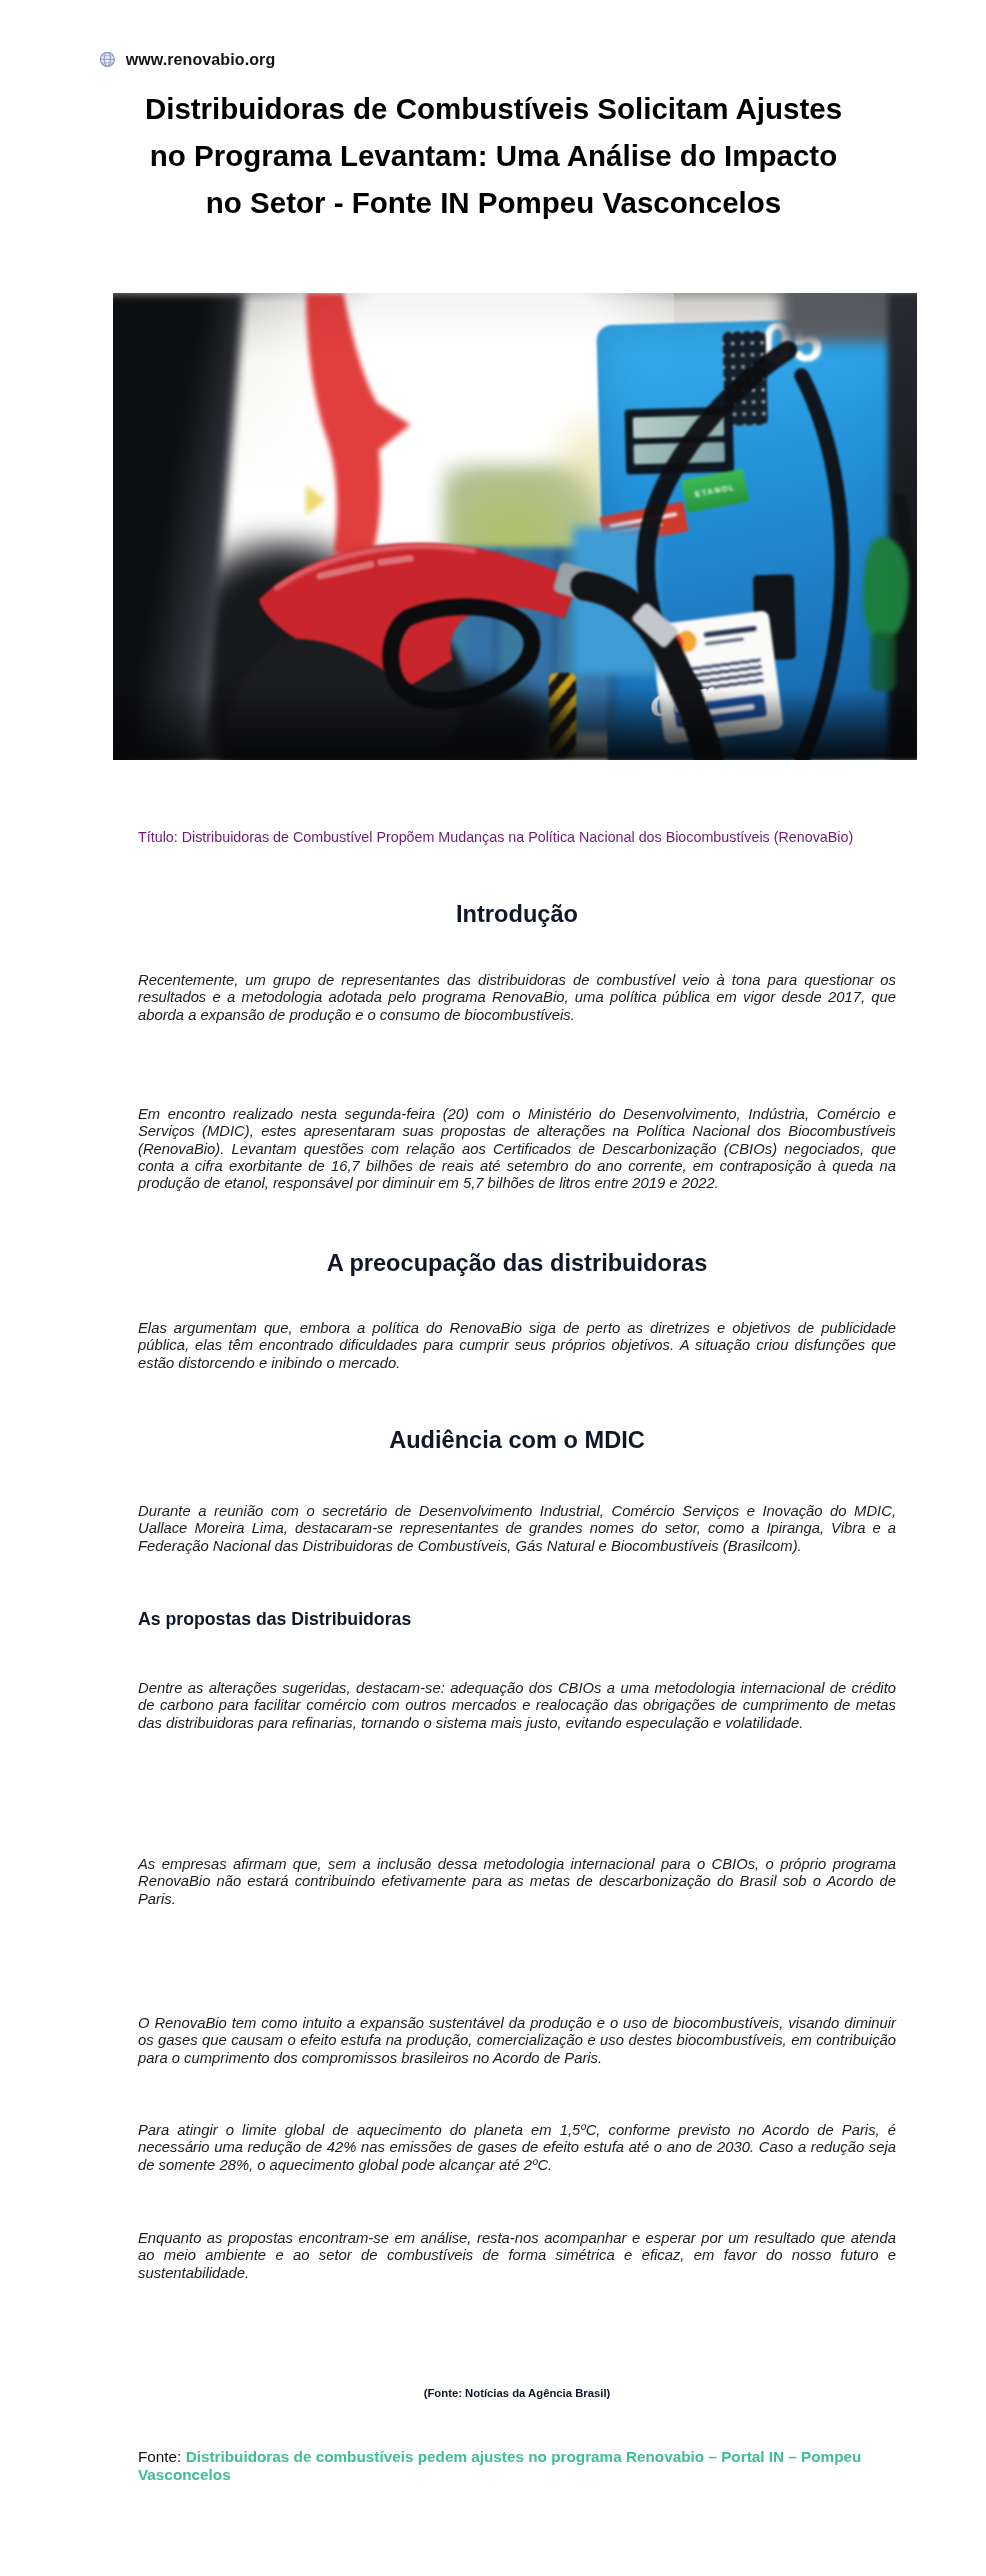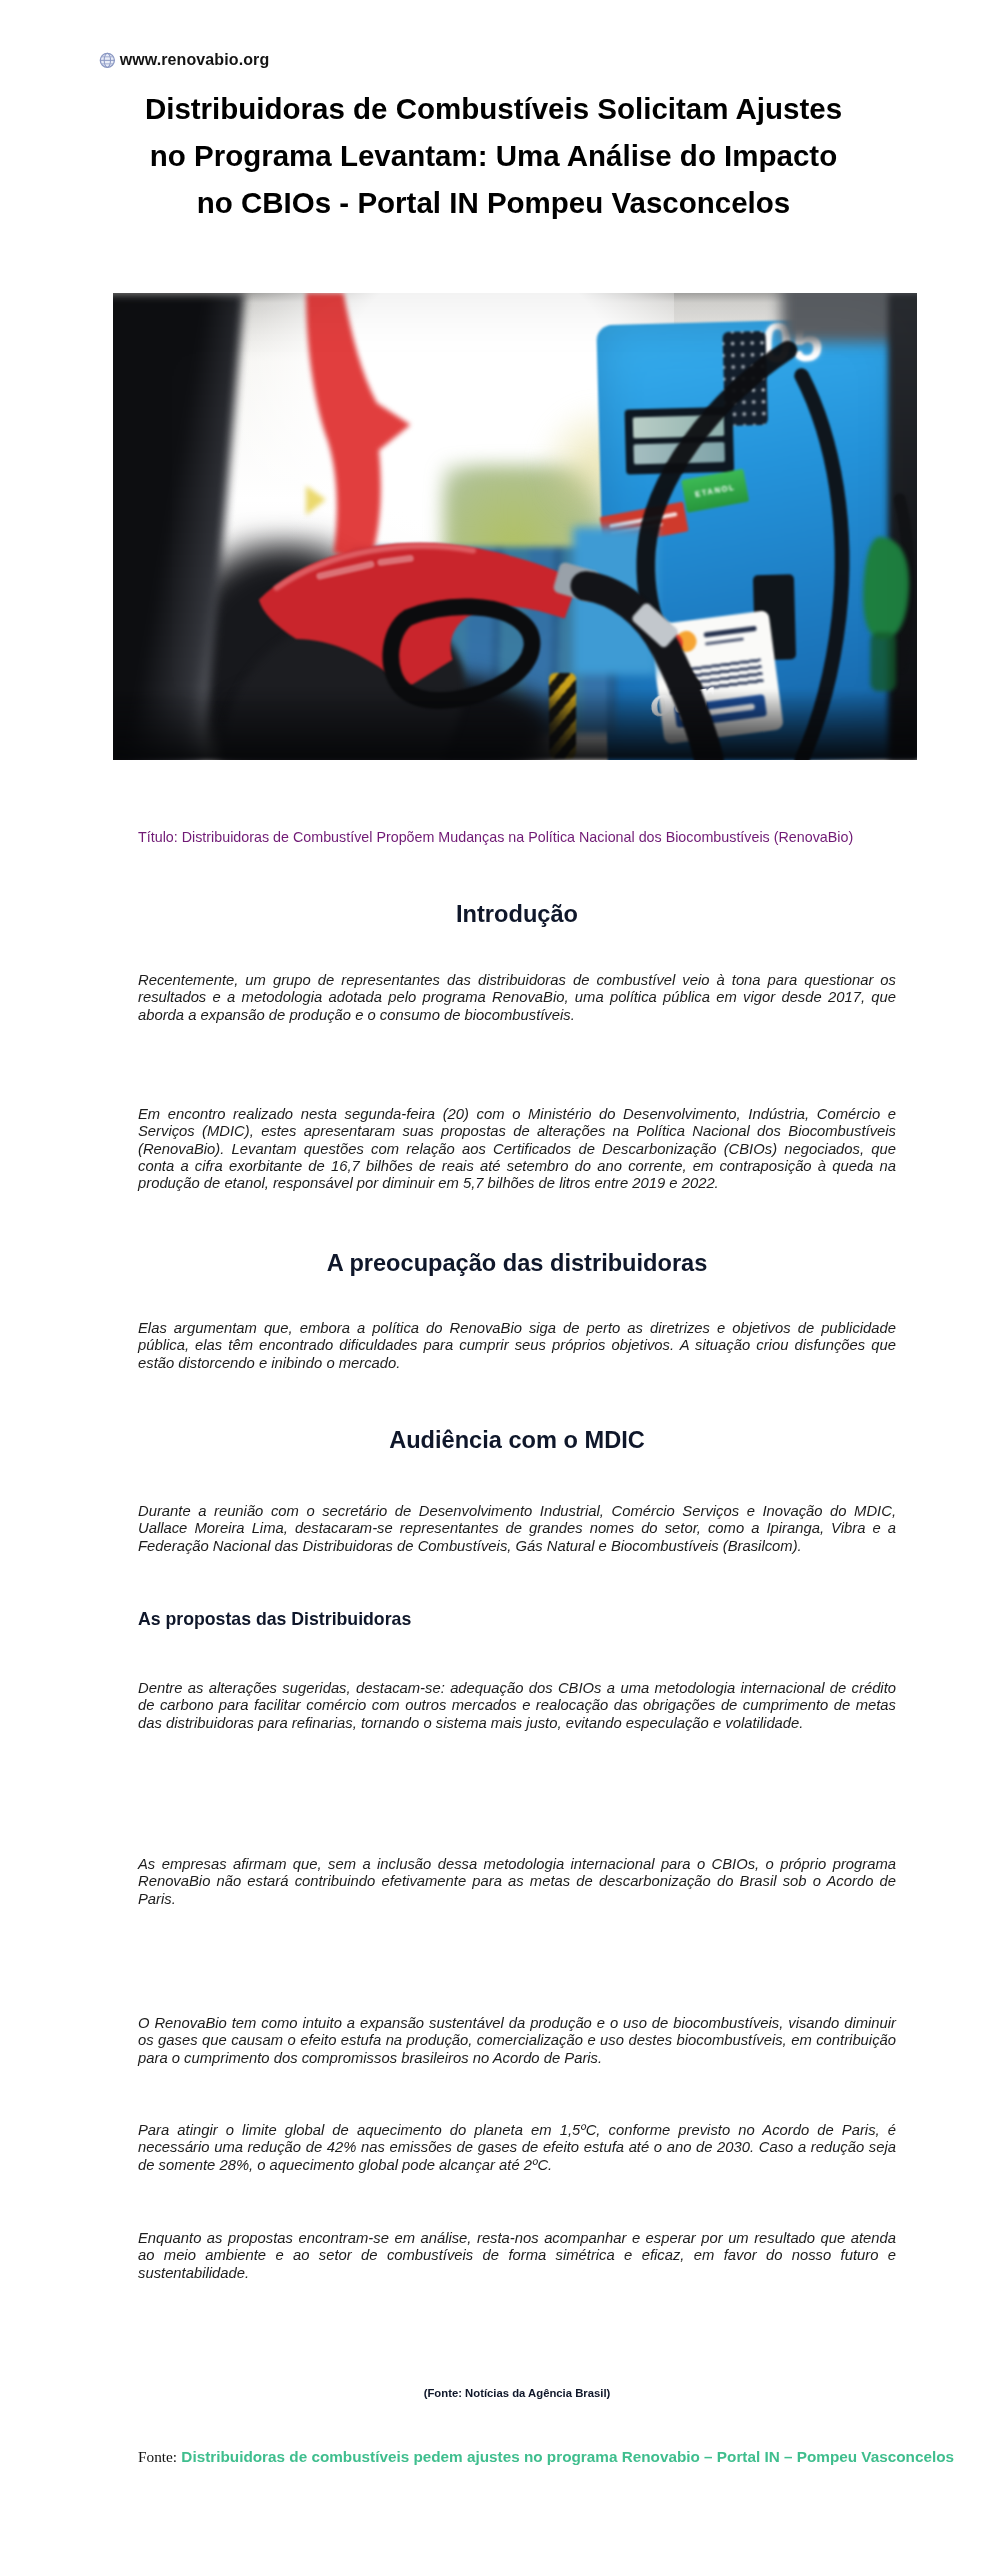--- a/index.html
+++ b/index.html
@@ -1,20 +1,20 @@
 <!DOCTYPE html>
 <html><head>
 <meta charset="utf-8">
 <style>
   html,body{margin:0;padding:0;background:#ffffff;}
   .page{position:relative;width:987px;height:2576px;background:#ffffff;overflow:hidden;
         font-family:"Liberation Sans","DejaVu Sans",sans-serif;color:#000;}
 
   
-  .urlrow{position:absolute;left:99px;top:51px;display:flex;align-items:flex-end;gap:4px;}
+  .urlrow{position:absolute;left:99px;top:51px;display:flex;align-items:flex-start;gap:10px;}
   .urlrow .globe{width:16.7px;height:16.7px;display:block;}
   .urltext{font-size:16px;font-weight:700;color:#141414;letter-spacing:0.1px;}
 
   
   .title{position:absolute;left:0;top:85px;width:100%;text-align:center;
          font-size:29.5px;font-weight:700;line-height:47px;color:#000;}
 
   
   .photo{position:absolute;left:113px;top:293px;width:804px;height:467px;overflow:hidden;background:#e9e8e6;}
   .photo *{position:absolute;}
@@ -82,21 +82,21 @@
   
   .caption{position:absolute;left:138px;top:829px;width:787px;font-size:14.3px;color:#701a75;}
   .blk{position:absolute;left:138px;width:758px;color:#0f172a;}
   .bh2{text-align:center;font-weight:700;font-size:23.6px;}
   .para{text-align:justify;font-size:14.8px;line-height:17.3px;color:#1c1c1c;font-style:italic;}
   .bh3{font-weight:700;font-size:17.7px;}
   .bh4{text-align:center;font-weight:700;font-size:15.3px;}
   .bh5{text-align:center;font-weight:700;font-size:13.3px;}
   .bnote{text-align:center;font-weight:700;font-size:11.3px;}
   .fonte{position:absolute;left:138px;top:2448px;width:817px;font-size:15.3px;}
-  .fonte .lbl{color:#111;font-family:Liberation Serif, serif;}
+  .fonte .lbl{color:#111;}
   .fonte a{text-decoration:none;font-weight:bold;}
 </style>
 </head>
 <body>
 
 <div class="page">
 
   <div class="urlrow">
     <svg class="globe" viewBox="0 0 18 18">
       <circle cx="9" cy="9" r="7.6" fill="#e9edf8" stroke="#8a97c2" stroke-width="1.4"></circle>
@@ -105,21 +105,21 @@
       <line x1="2.6" y1="5.2" x2="15.4" y2="5.2" stroke="#9aa6cc" stroke-width="1"></line>
       <line x1="2.6" y1="12.8" x2="15.4" y2="12.8" stroke="#9aa6cc" stroke-width="1"></line>
       <path d="M4,4 A7 7 0 0 1 8,2.2 A12 12 0 0 0 4,4 Z" fill="#aeb9da"></path>
     </svg>
     <span class="urltext">www.renovabio.org</span>
   </div>
 
   <div class="title">
     <div>Distribuidoras de Combustíveis Solicitam Ajustes</div>
     <div>no Programa Levantam: Uma Análise do Impacto</div>
-    <div>no CBIOs - Portal IN Pompeu Vasconcelos</div>
+    <div>no Setor - Fonte IN Pompeu Vasconcelos</div>
   </div>
 
   <div class="photo">
     <div class="ph-base"></div>
     <div class="ph-ceillight"></div>
     <div class="ph-foliage"></div>
     <div class="ph-foliage2"></div>
     <div class="ph-leftcol2"></div>
 
     <div class="ph-pump">

